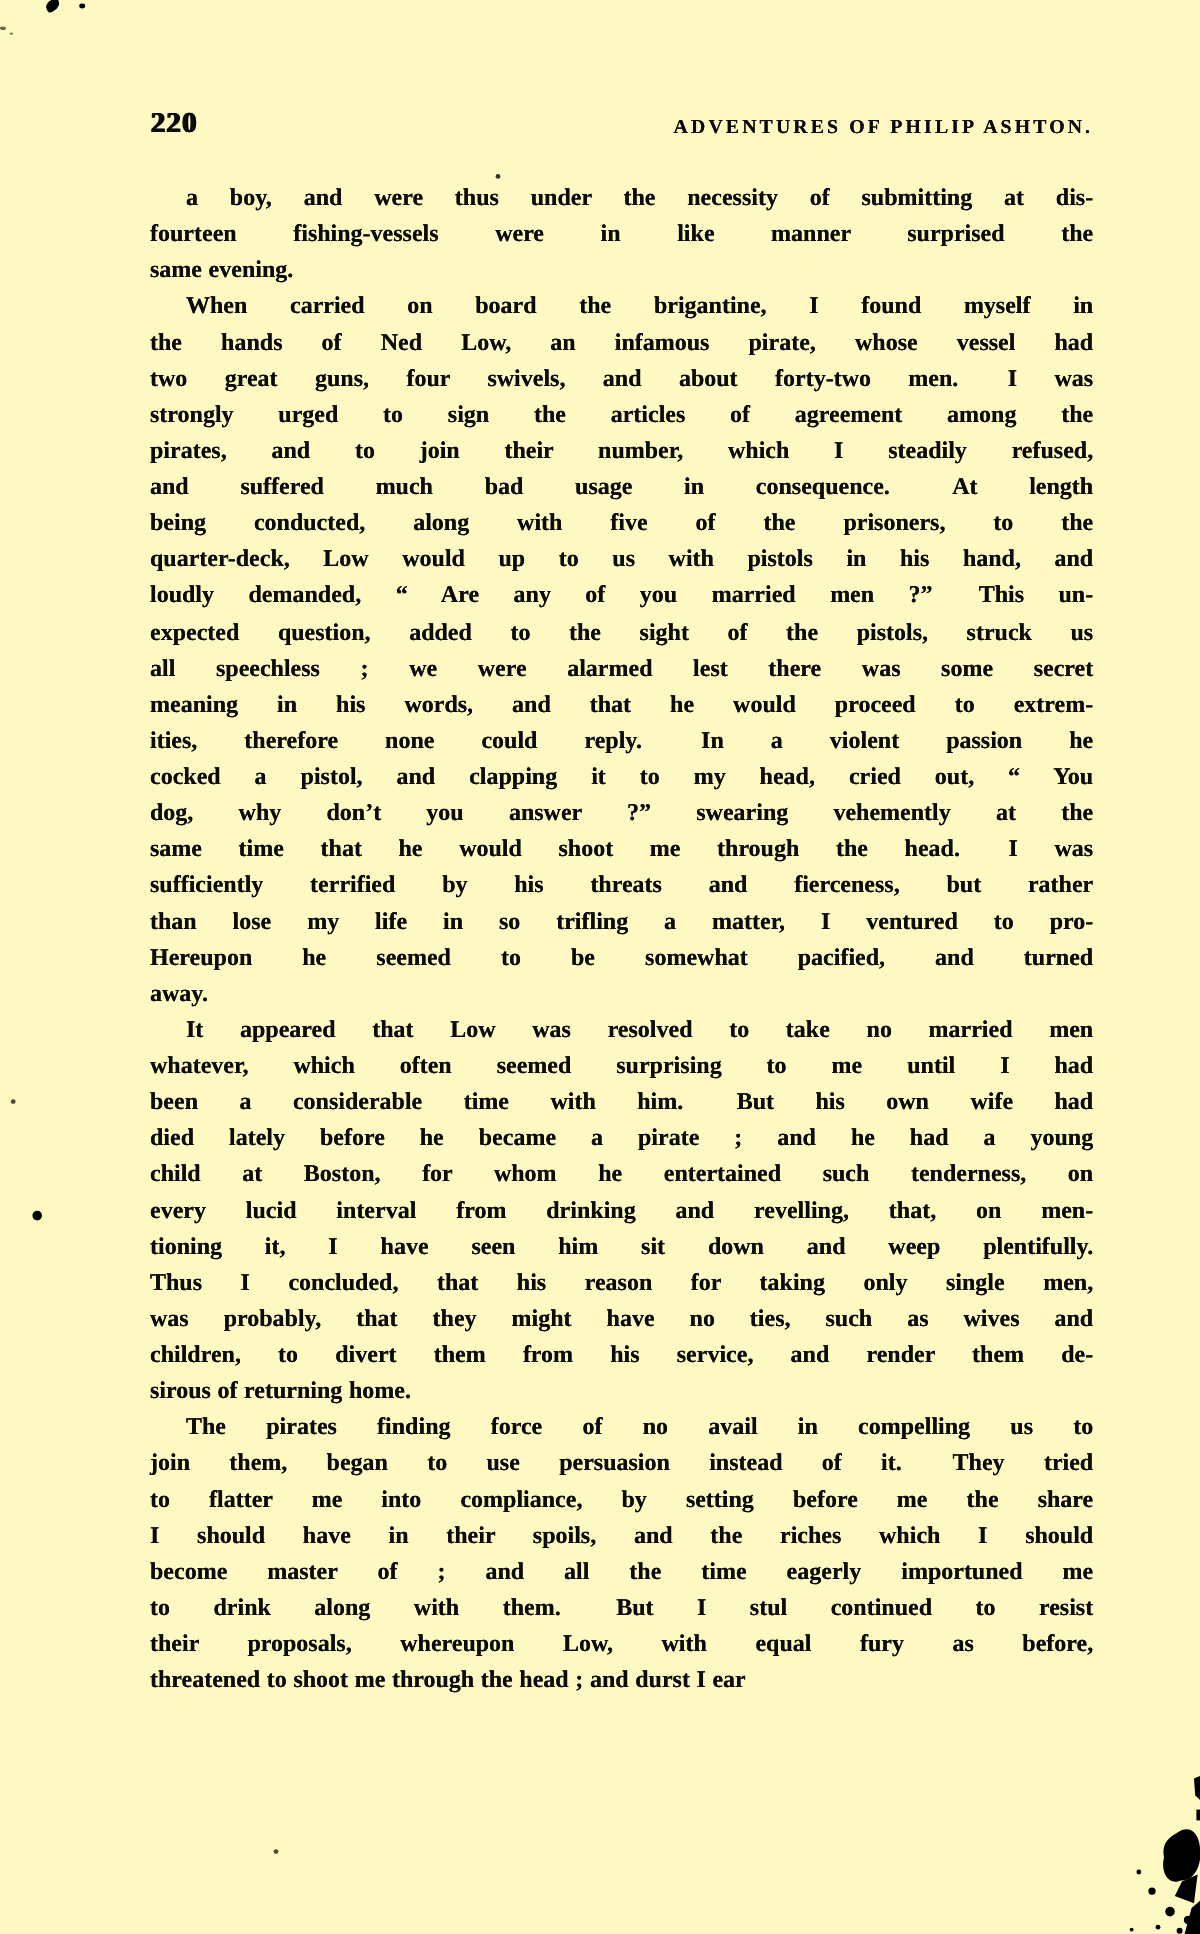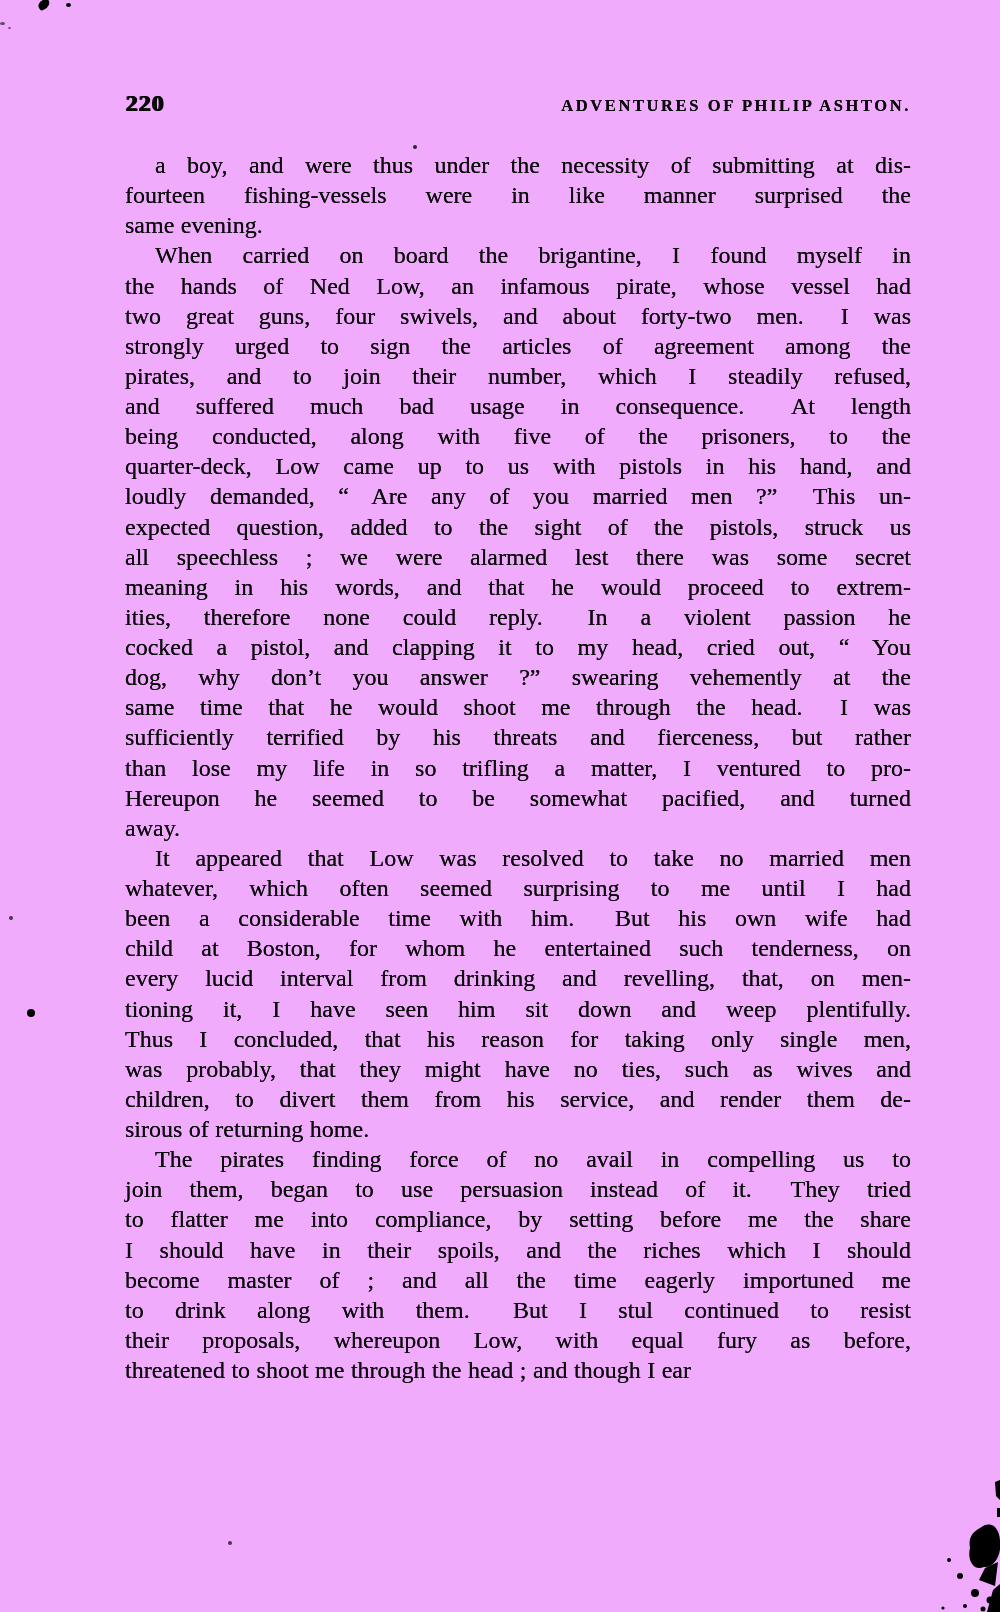--- a/index.html
+++ b/index.html
@@ -8,21 +8,21 @@
     height: 1612px;
     position: relative;
     background: #ffffff;
     overflow: hidden;
     font-family: "Liberation Serif", serif;
     color: #0b0b0b;
   }
   .scan-page {
     position: absolute;
     inset: 0;
-    background: #f0abfc;
+    background: #fef9c3;
   }
   
   .runhead {
     position: absolute;
     top: 90px;
     left: 125px;
     width: 786px;
     height: 32px;
   }
   .page-number {
@@ -46,28 +46,29 @@
     text-shadow: 0 0 0.5px rgba(0,0,0,.9);
   }
   
   .text-block {
     position: absolute;
     top: 150px;
     left: 125px;
     width: 786px;
   }
   .line {
-    font-size: 24px;
+    font-size: 20px;
     line-height: 30.14px;
     height: 30.14px;
     white-space: nowrap;
     text-align: justify;
     text-align-last: justify;
     word-spacing: 0.5px;
     text-shadow: 0 0 0.45px rgba(0,0,0,.85);
+    font-weight: bold;
   }
   .line.first { text-indent: 30px; }
   .line.last  { text-align-last: left; }
   
   .speck {
     position: absolute;
     background: #000;
     border-radius: 50%;
   }
   .blot-svg {
@@ -90,51 +91,52 @@
       <div class="line first">a boy, and were thus under the necessity of submitting at dis-</div>
       <div class="line">fourteen fishing-vessels were in like manner surprised the</div>
       <div class="line last">same evening.</div>
       <div class="line first">When carried on board the brigantine, I found myself in</div>
       <div class="line">the hands of Ned Low, an infamous pirate, whose vessel had</div>
       <div class="line">two great guns, four swivels, and about forty-two men.  I was</div>
       <div class="line">strongly urged to sign the articles of agreement among the</div>
       <div class="line">pirates, and to join their number, which I steadily refused,</div>
       <div class="line">and suffered much bad usage in consequence.  At length</div>
       <div class="line">being conducted, along with five of the prisoners, to the</div>
-      <div class="line">quarter-deck, Low came up to us with pistols in his hand, and</div>
+      <div class="line">quarter-deck, Low would up to us with pistols in his hand, and</div>
       <div class="line">loudly demanded, “ Are any of you married men ?”  This un-</div>
       <div class="line">expected question, added to the sight of the pistols, struck us</div>
       <div class="line">all speechless ; we were alarmed lest there was some secret</div>
       <div class="line">meaning in his words, and that he would proceed to extrem-</div>
       <div class="line">ities, therefore none could reply.  In a violent passion he</div>
       <div class="line">cocked a pistol, and clapping it to my head, cried out, “ You</div>
       <div class="line">dog, why don’t you answer ?” swearing vehemently at the</div>
       <div class="line">same time that he would shoot me through the head.  I was</div>
       <div class="line">sufficiently terrified by his threats and fierceness, but rather</div>
       <div class="line">than lose my life in so trifling a matter, I ventured to pro-</div>
       <div class="line">Hereupon he seemed to be somewhat pacified, and turned</div>
       <div class="line last">away.</div>
       <div class="line first">It appeared that Low was resolved to take no married men</div>
       <div class="line">whatever, which often seemed surprising to me until I had</div>
       <div class="line">been a considerable time with him.  But his own wife had</div>
+      <div class="line">died lately before he became a pirate ; and he had a young</div>
       <div class="line">child at Boston, for whom he entertained such tenderness, on</div>
       <div class="line">every lucid interval from drinking and revelling, that, on men-</div>
       <div class="line">tioning it, I have seen him sit down and weep plentifully.</div>
       <div class="line">Thus I concluded, that his reason for taking only single men,</div>
       <div class="line">was probably, that they might have no ties, such as wives and</div>
       <div class="line">children, to divert them from his service, and render them de-</div>
       <div class="line last">sirous of returning home.</div>
       <div class="line first">The pirates finding force of no avail in compelling us to</div>
       <div class="line">join them, began to use persuasion instead of it.  They tried</div>
       <div class="line">to flatter me into compliance, by setting before me the share</div>
       <div class="line">I should have in their spoils, and the riches which I should</div>
       <div class="line">become master of ; and all the time eagerly importuned me</div>
       <div class="line">to drink along with them.  But I stul continued to resist</div>
       <div class="line">their proposals, whereupon Low, with equal fury as before,</div>
-      <div class="line last">threatened to shoot me through the head ; and though I ear</div>
+      <div class="line last">threatened to shoot me through the head ; and durst I ear</div>
     </div>
 
   <div class="speck" style="left:38px; top:0px; width:12px; height:9px; border-radius:60% 40% 70% 30%; transform:rotate(-28deg);"></div>
   <div class="speck" style="left:66px; top:3px; width:5px; height:4px;"></div>
   <div class="speck" style="left:0px; top:22px; width:5px; height:3px; opacity:.6;"></div>
   <div class="speck" style="left:8px; top:27px; width:3px; height:2px; opacity:.5;"></div>
   <div class="speck" style="left:413px; top:145px; width:4px; height:4px; opacity:.8;"></div>
   <div class="speck" style="left:9px; top:916px; width:4px; height:4px; opacity:.7;"></div>
   <div class="speck" style="left:27px; top:1009px; width:8px; height:8px;"></div>
   <div class="speck" style="left:228px; top:1541px; width:4px; height:4px; opacity:.7;"></div>

